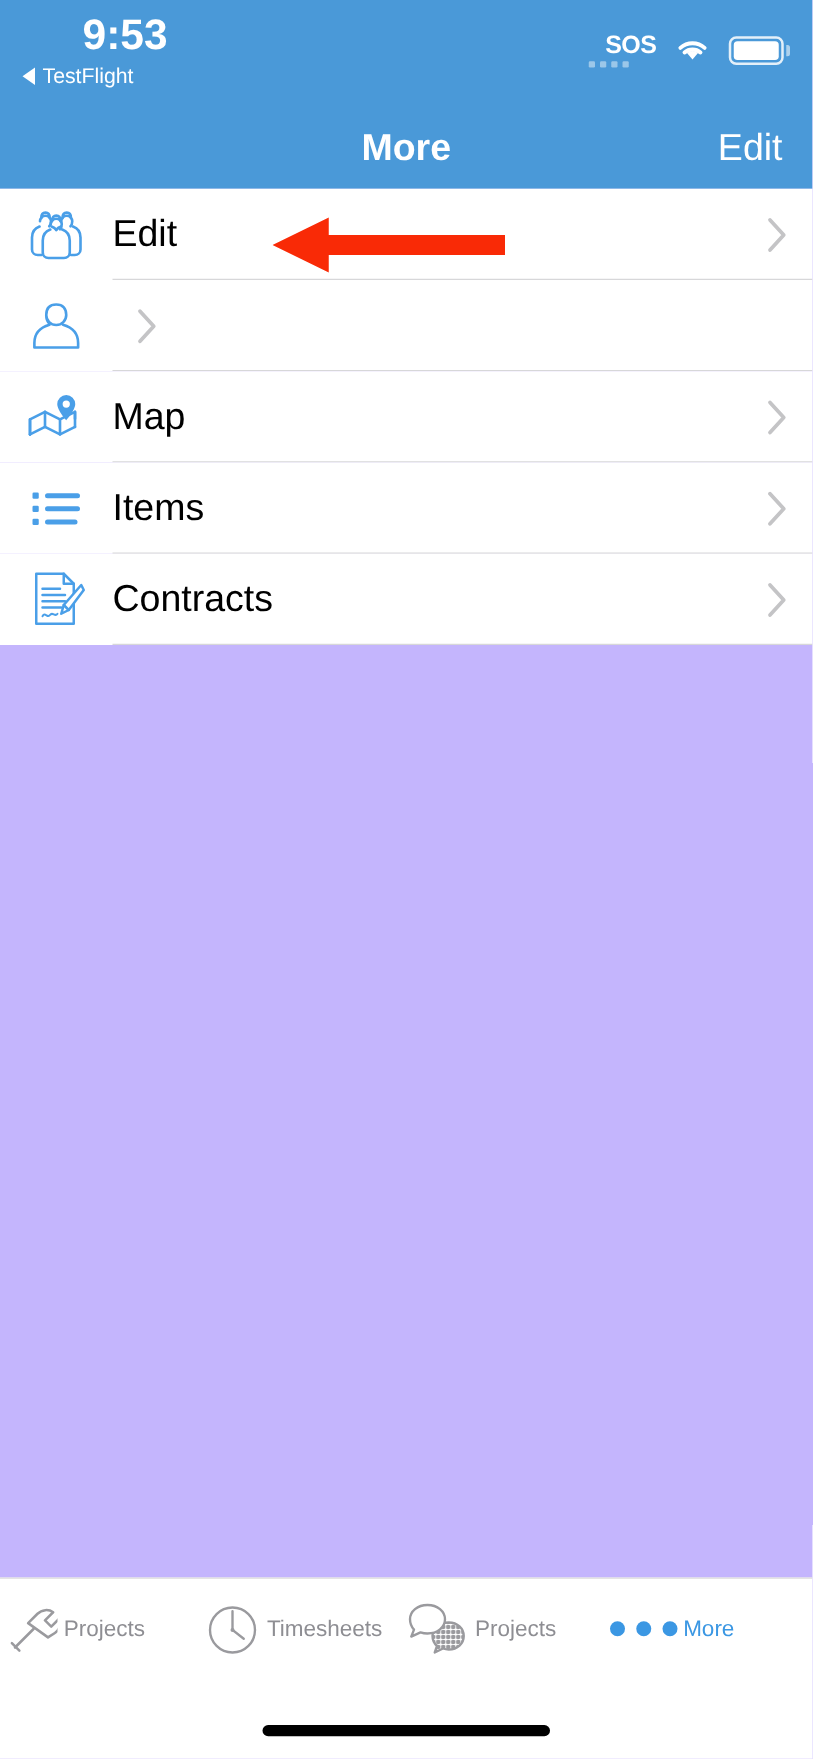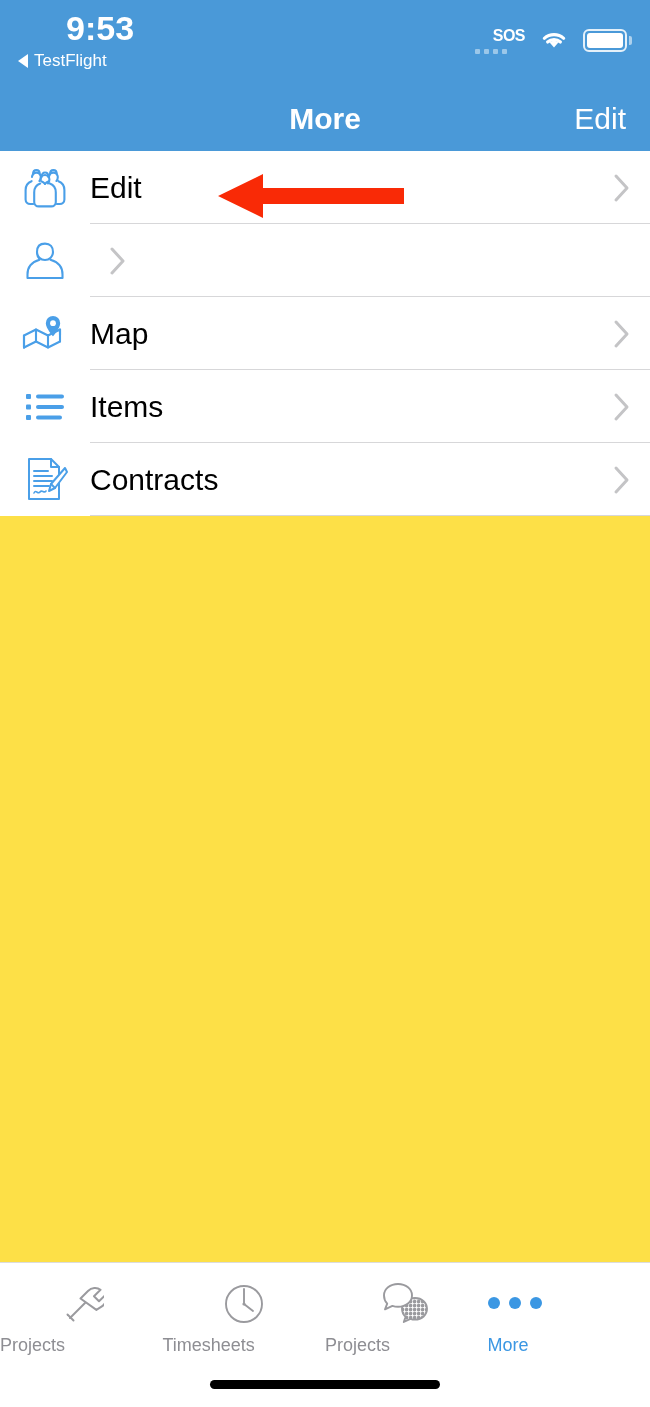--- a/index.html
+++ b/index.html
@@ -2,21 +2,21 @@
 <html><head>
 <meta charset="utf-8">
 <style>
   * { margin:0; padding:0; box-sizing:border-box; }
   html, body {
     width:650px; height:1407px;
     background:#ffffff;
     font-family:"Liberation Sans", sans-serif;
     overflow:hidden;
   }
-  .phone { position:relative; width:650px; height:1407px; background:#fde047; }
+  .phone { position:relative; width:650px; height:1407px; background:#c4b5fd; }
 
   
   .topbar {
     position:absolute; top:0; left:0; width:650px; height:151px;
     background:#4a99d8;
   }
   .status-row { position:relative; width:100%; height:88px; }
   .clock {
     position:absolute; left:66px; top:8px;
     color:#fff; font-size:34px; font-weight:bold; letter-spacing:0px;
@@ -33,21 +33,21 @@
     border-bottom:7px solid transparent;
     border-right:10px solid #fff;
     display:inline-block;
   }
   .status-right {
     position:absolute; right:18px; top:26px;
     display:flex; align-items:center; gap:14px;
   }
   .sos-wrap { display:flex; flex-direction:column; align-items:center; gap:3px; }
   .sos-text {
-    color:#fff; font-size:16px; font-weight:bold; line-height:20px;
+    color:#fff; font-size:20px; font-weight:bold; line-height:20px;
     letter-spacing:-0.5px;
     margin-left:35px;
   }
   .sos-dots { display:flex; gap:4px; }
   .sos-dots span {
     width:5px; height:5px; background:rgba(255,255,255,0.45); border-radius:1px;
   }
   .wifi { width:30px; height:22px; }
   .batt { display:flex; align-items:center; gap:2px; }
   .batt-body {
@@ -98,21 +98,21 @@
   
   .tabbar {
     position:absolute; left:0; bottom:0; width:650px; height:145px;
     background:#fff; border-top:1px solid #dcdcdc;
   }
   .tabs {
     display:flex; align-items:flex-start; justify-content:space-around;
     padding-top:14px; height:100px;
   }
   .tab {
-    flex:1; display:flex; flex-direction:column; 
+    flex:1; display:flex; flex-direction:row; align-items:center;
     gap:5px; cursor:pointer;
   }
   .tab-ico { height:52px; display:flex; align-items:center; justify-content:center; }
   .tab-lbl {
     font-size:18px; color:#8e8e93; line-height:22px; white-space:nowrap;
   }
   .tab.active .tab-lbl { color:#3b97e3; }
   .dots3 { display:flex; gap:9px; align-items:center; height:52px; }
   .dots3 span { width:12px; height:12px; border-radius:50%; background:#3b97e3; }
   .home-ind {

